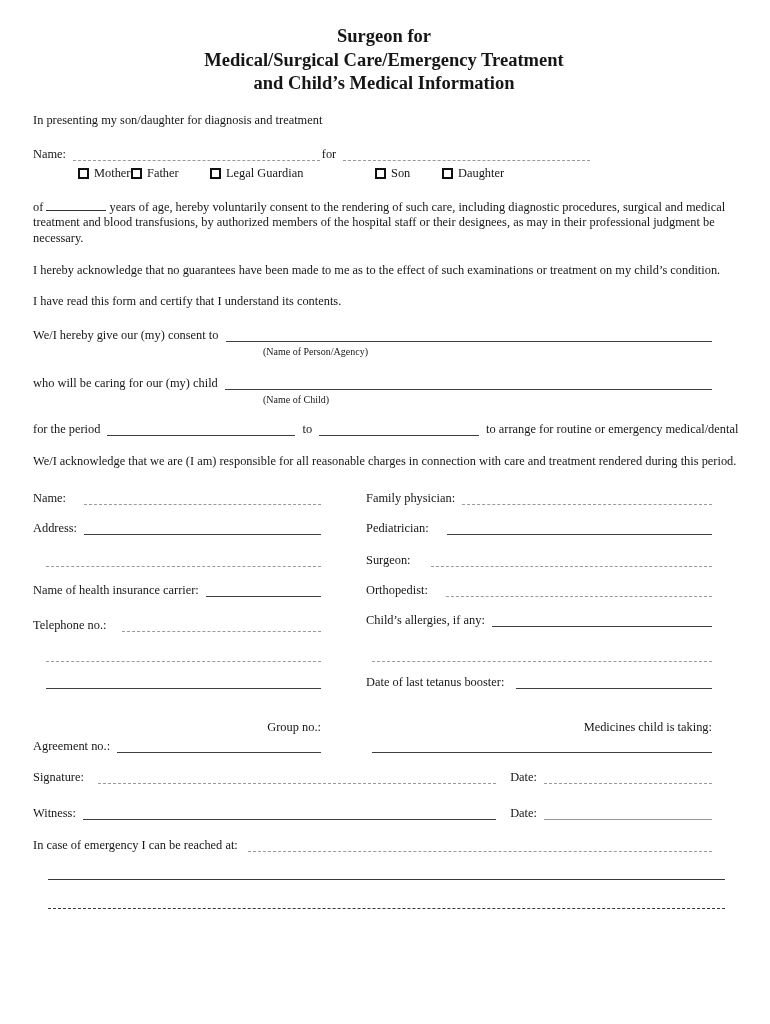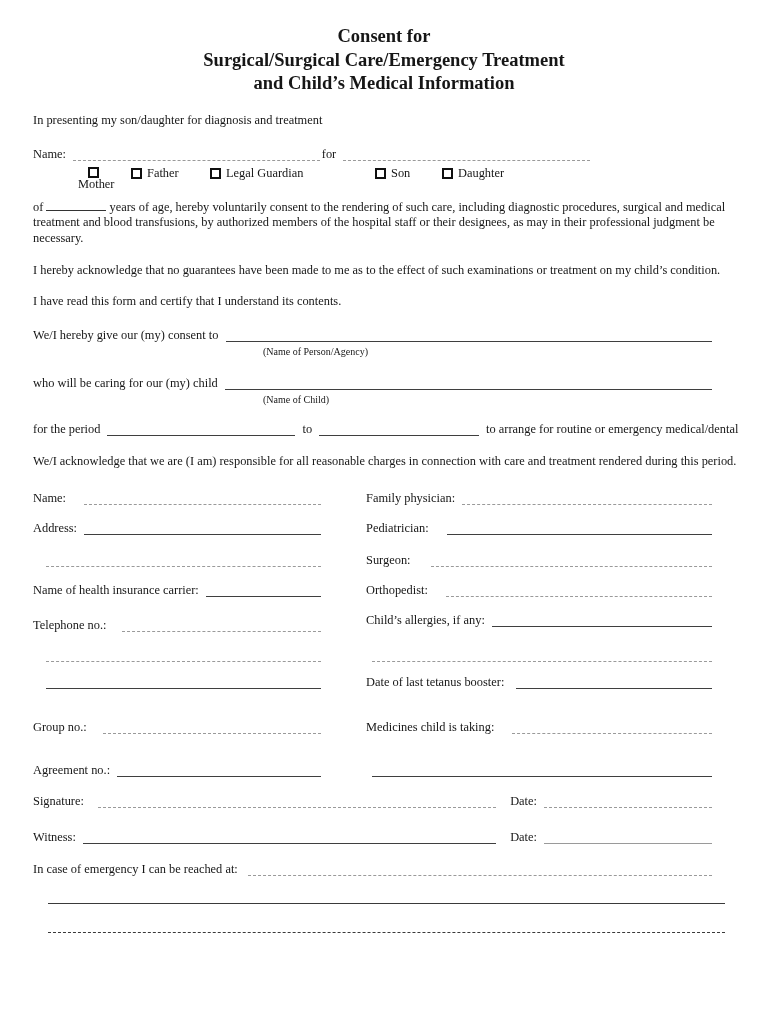--- a/index.html
+++ b/index.html
@@ -46,55 +46,55 @@
   .period .row{ align-items:flex-end; }
   .charges{ margin-top:17px; white-space:nowrap;text-align:right; }
 
   .cols{ display:flex; margin-top:22px; margin-right:23px; }
   .col-l{ width:288px; margin-right:45px; }
   .col-r{ flex:1; }
   .frow{ display:flex; align-items:flex-end; height:15px; }
   .blank-l{ margin-left:13px; }
   .mb15{ margin-bottom:15px; } .mb17{ margin-bottom:17px; }
   .mb20{ margin-bottom:20px; } .mb12{ margin-bottom:12px; }
-  .mb30{ margin-bottom:30px; } .mb16{ margin-bottom:28px; }
+  .mb30{ margin-bottom:30px; } .mb16{ margin-bottom:4px;flex-direction:column; }
 
   .sig-block{ margin-top:16px; margin-right:23px; }
   .sig-row .date-lbl{ margin-left:14px; white-space:nowrap; }
   .date-ln{ flex:none; width:168px; }
   .sig-caption{ font-size:8.5px; font-style:italic; margin:1px 0 0 112px; line-height:10px; }
   .wit-row{ margin-top:21px; }
 
   .emergency{ margin-top:17px; margin-right:23px; }
 
   .full-ln1{ margin:25px 10px 0 15px; border-bottom:1.7px solid #3a3a3a; height:1px; }
   .full-ln2{ margin:27px 10px 0 15px; border-bottom:1.7px dashed #3a3a3a; height:1px; }
 </style>
 </head>
 <body>
 
 <div class="page">
 
   <div class="title">
-    <div>Consent for</div>
-    <div>Surgical/Surgical Care/Emergency Treatment</div>
+    <div>Surgeon for</div>
+    <div>Medical/Surgical Care/Emergency Treatment</div>
     <div>and Child’s Medical Information</div>
   </div>
 
   <p class="intro">In presenting my son/daughter for diagnosis and treatment</p>
 
   <div class="row name-row">
     <span class="lbl">Name:</span>
     <span class="ln gy dsh"></span>
     <span class="lbl" style="margin-left:2px;text-align:center;">for</span>
     <span class="ln gy dsh"></span>
   </div>
 
   <div class="cb-row">
-    <span class="cb" style="left:45px;flex-direction:column;">
+    <span class="cb" style="left:45px;">
       <span class="box"></span>
       <span class="cb-lbl">Mother</span>
     </span>
     <span class="cb" style="left:98px;">
       <span class="box"></span>
       <span class="cb-lbl">Father</span>
     </span>
     <span class="cb" style="left:177px;">
       <span class="box"></span>
       <span class="cb-lbl">Legal Guardian</span>

